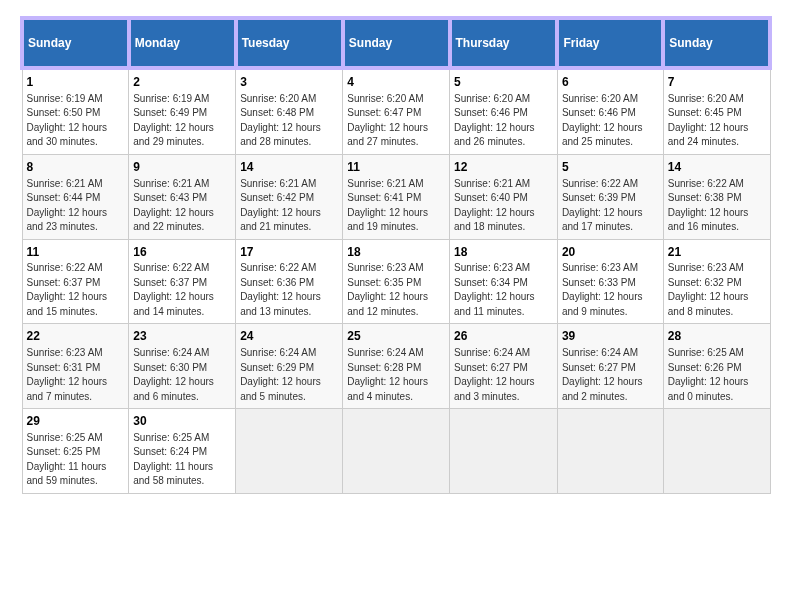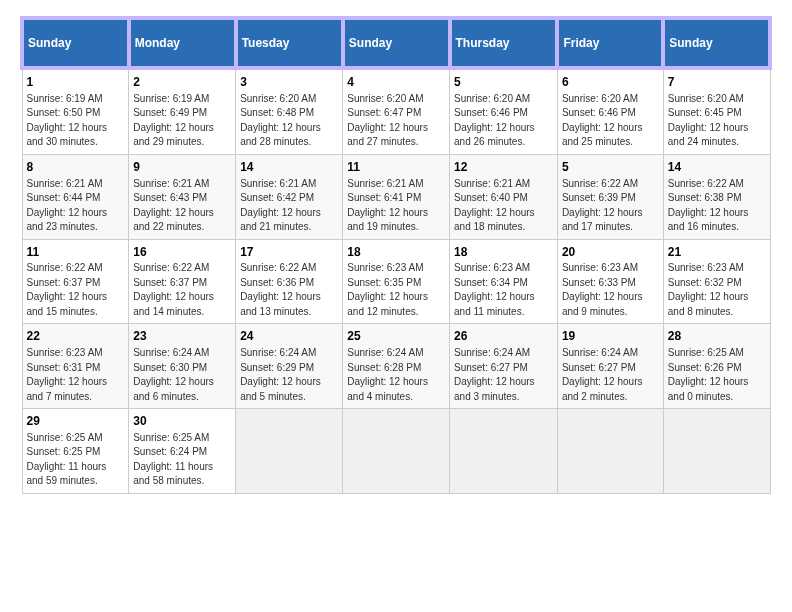--- a/index.html
+++ b/index.html
@@ -294,21 +294,21 @@
 and 4 minutes.</div>
           </td>
           <td>
             <span class="day-num">26</span>
             <div class="day-info" style="white-space: pre-line;">Sunrise: 6:24 AM
 Sunset: 6:27 PM
 Daylight: 12 hours
 and 3 minutes.</div>
           </td>
           <td>
-            <span class="day-num">19</span>
+            <span class="day-num">39</span>
             <div class="day-info" style="white-space: pre-line;">Sunrise: 6:24 AM
 Sunset: 6:27 PM
 Daylight: 12 hours
 and 2 minutes.</div>
           </td>
           <td>
             <span class="day-num">28</span>
             <div class="day-info" style="white-space: pre-line;">Sunrise: 6:25 AM
 Sunset: 6:26 PM
 Daylight: 12 hours

